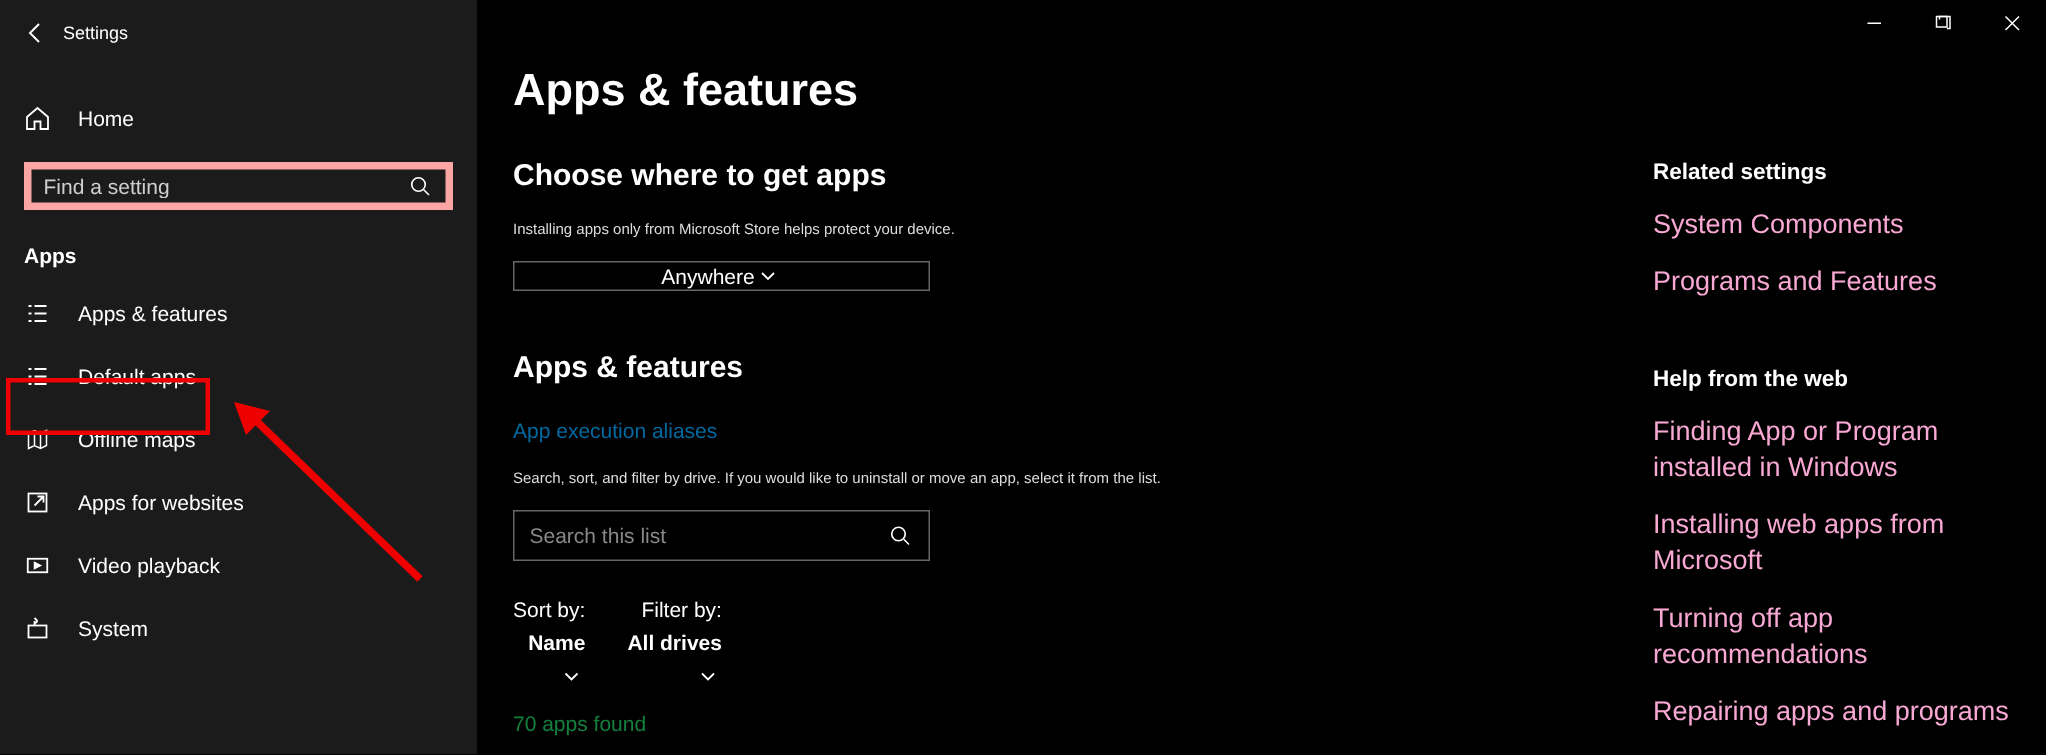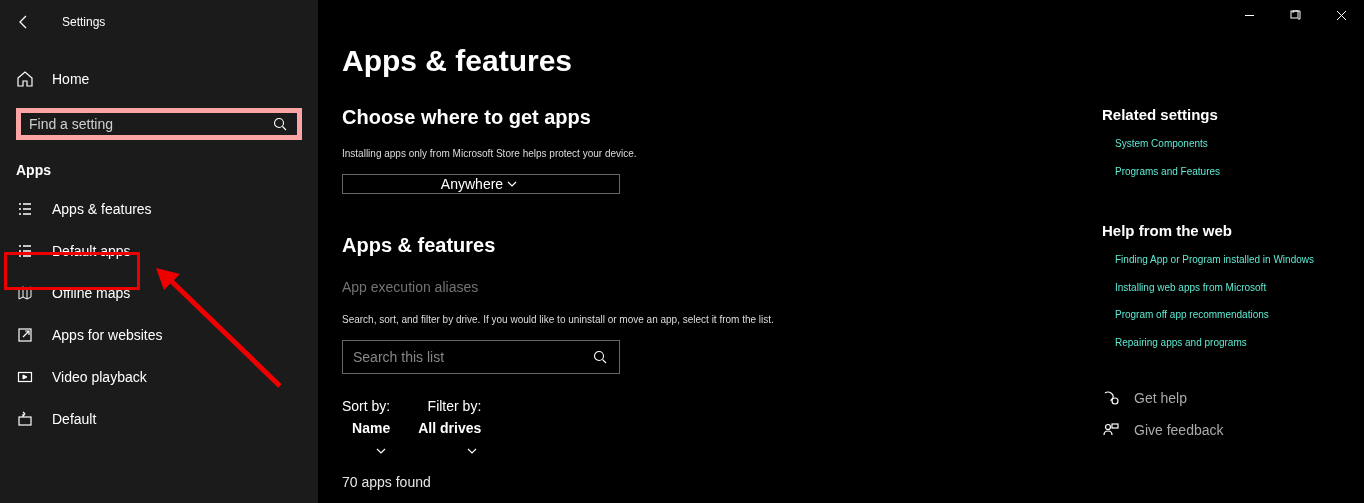--- a/index.html
+++ b/index.html
@@ -18,21 +18,21 @@
   .sidebar {
     width: 318px;
     background: #1b1b1b;
     display: flex;
     flex-direction: column;
     padding-top: 8px;
   }
   .sidebar-header {
     display: flex;
     align-items: center;
-    gap: 28px;
+    gap: 8px;
     padding: 4px 12px 10px 14px;
   }
   .back-btn {
     width: 20px; height: 20px;
     display:flex; align-items:center; justify-content:center;
     cursor:pointer;
   }
   .win-title { font-size: 12px; }
   .home-row {
     display:flex; align-items:center; gap: 18px;
@@ -87,38 +87,38 @@
   }
   h1 { font-size: 30px; font-weight: 600; margin-bottom: 28px; }
   h2 { font-size: 20px; font-weight: 700; margin-bottom: 18px; margin-top: 6px;}
   .desc { color:#ddd; font-size: 10px; margin-bottom: 14px; max-width: 460px; line-height: 1.3;}
   .subsection { margin-top: 40px; }
   .dropdown {
     border:1px solid #666; height:20px; width:278px;
     display:flex; align-items:center; justify-content:center;
     padding: 0 10px; cursor:pointer;
   }
-  .link-like { color:#737373; margin: 4px 0 18px 0; cursor:pointer; display:inline-block;}
+  .link-like { color:#0369a1; margin: 4px 0 18px 0; cursor:pointer; display:inline-block;}
   .searchlist {
     border:1px solid #666; height:34px; width:278px;
     display:flex; align-items:center; justify-content:space-between;
     padding: 0 10px; margin-top: 4px;
   }
   .searchlist input { background:transparent; border:none; outline:none; color:#fff; flex:1; font-size:14px;}
   .searchlist input::placeholder { color:#888; }
   .sort-row { display:flex; gap: 28px; margin-top: 24px; align-items:center; color:#fff;}
   .sort-row .val { font-weight:600; }
   .sort-row > div { cursor:pointer; display:flex; align-items:flex-end; gap:6px;flex-direction:column;}
-  .count { color:#e5e5e5; margin-top: 14px; }
+  .count { color:#15803d; margin-top: 14px; }
   
   .rightpanel {
     position:absolute; right: 20px; top: 100px; width: 242px;
   }
   .rp-title { font-size: 15px; font-weight: 600; margin-bottom: 14px; margin-top: 6px;}
-  .rp-link { color:#5eead4; font-size: 10px; margin-bottom: 14px; cursor:pointer; line-height:1.35;margin-left:13px;}
+  .rp-link { color:#f9a8d4; font-size: 18px; margin-bottom: 14px; cursor:pointer; line-height:1.35;}
   .rp-block2 { margin-top: 44px; }
   .rp-help { margin-top: 40px; }
   .rp-help-item { display:flex; align-items:center; gap: 14px; color:#aaa; margin-bottom: 14px; cursor:pointer;}
   
   .caption { position:absolute; right:0; top:0; display:flex; }
   .cap-btn { width:46px; height:30px; display:flex; align-items:center; justify-content:center; cursor:pointer;}
   svg { stroke:#fff; }
 </style>
 </head>
 <body>
@@ -201,21 +201,21 @@
           </span>
         <span>Video playback</span>
       </div>
       <div class="nav-item">
         <span class="icon">
             <svg width="16" height="16" viewBox="0 0 16 16" fill="none">
               <rect x="2" y="6" width="12" height="8" stroke-width="1.2"></rect>
               <path d="M6 6 V3 M8 3 L6 1 M8 3 L6 5" stroke-width="1.2"></path>
             </svg>
           </span>
-        <span>Default</span>
+        <span>System</span>
       </div>
     </div>
 
     <div class="red-box"></div>
     <svg class="arrow" width="150" height="140">
       <defs></defs>
       <path d="M130 130 L16 20" stroke="#e00" stroke-width="5" fill="none"></path>
       <path d="M6 12 L30 18 L14 34 Z" fill="#e00" stroke="none"></path>
     </svg>
   </div>
@@ -294,21 +294,21 @@
 
     <div class="rightpanel">
       <div class="rp-title">Related settings</div>
       <div class="rp-link">System Components</div>
       <div class="rp-link">Programs and Features</div>
 
       <div class="rp-block2">
         <div class="rp-title">Help from the web</div>
         <div class="rp-link">Finding App or Program installed in Windows</div>
         <div class="rp-link">Installing web apps from Microsoft</div>
-        <div class="rp-link">Program off app recommendations</div>
+        <div class="rp-link">Turning off app recommendations</div>
         <div class="rp-link">Repairing apps and programs</div>
       </div>
 
       <div class="rp-help">
         <div class="rp-help-item">
           <span class="icon">
               <svg width="16" height="16" viewBox="0 0 16 16" fill="none">
                 <path d="M2 3 C2 3 5 1 8 3 C11 5 11 8 8 10 L8 11" stroke-width="1.2"></path>
                 <circle cx="12" cy="11" r="3" stroke-width="1.2"></circle>
               </svg>

